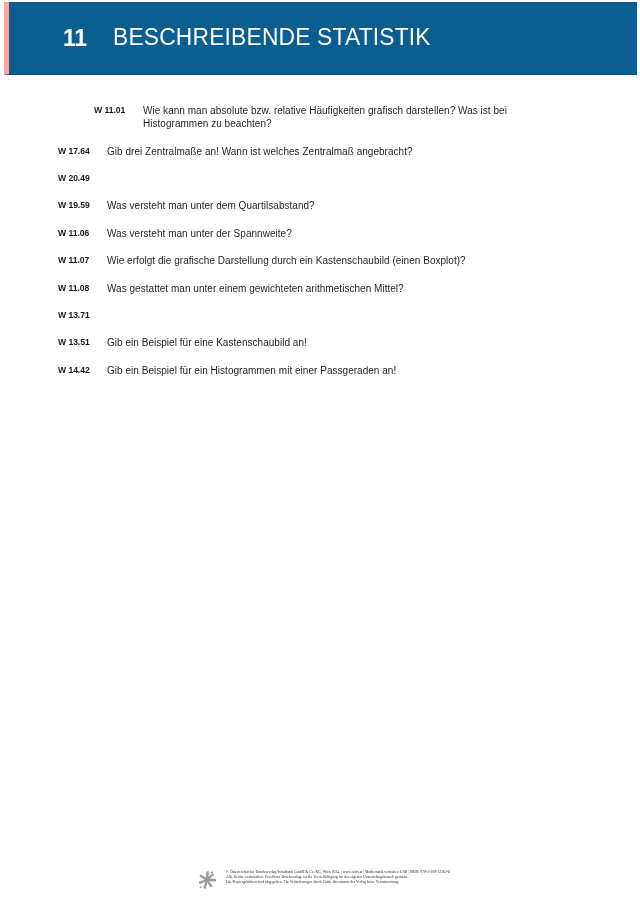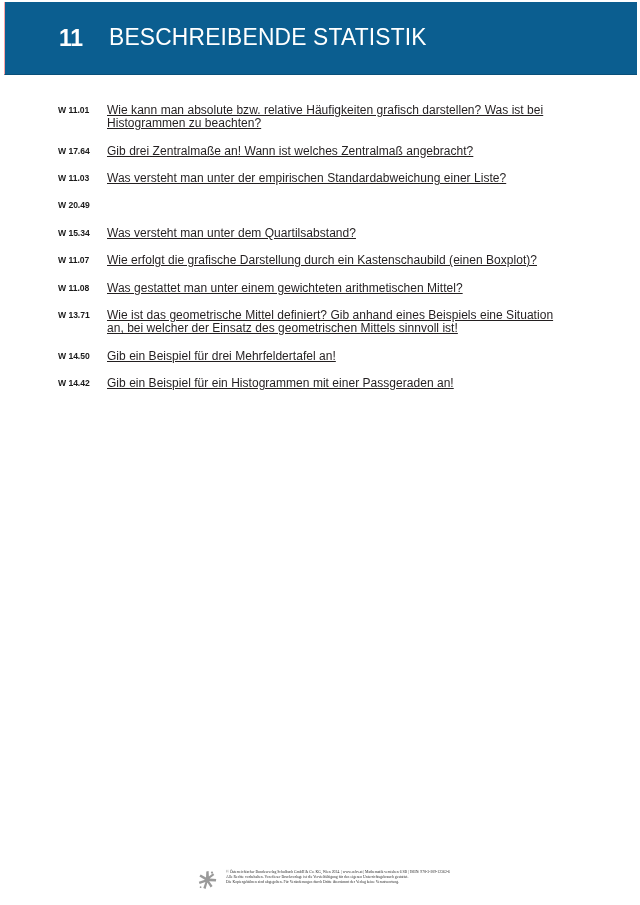--- a/index.html
+++ b/index.html
@@ -19,21 +19,21 @@
   
   .header-bar {
     position: absolute;
     left: 4px;
     top: 2px;
     width: 633px;
     height: 73px;
     background: #0b5e90;
     box-sizing: border-box;
     border-bottom: 1.5px solid #094f79;
-    border-left: 1px solid #fca5a5;
+    border-left: 5px solid #fca5a5;
     display: flex;
     align-items: center;
   }
   .header-number {
     color: #ffffff;
     font-size: 23px;
     font-weight: bold;
     letter-spacing: -0.2px;
     margin-left: 54px;
     line-height: 1;
@@ -62,40 +62,40 @@
     list-style: none;
   }
   .question-row {
     display: flex;
     align-items: flex-start;
     padding: 0 70px 0 58px;
     margin-bottom: 14.2px;
   }
   .question-row:first-child {
     margin-top: 29px;
+    margin-left: 36px;
   }
   .question-code {
     flex: 0 0 auto;
     width: 49px;
     font-size: 8.6px;
     font-weight: bold;
     color: #1a1a1a;
     line-height: 13.2px;
     letter-spacing: -0.05px;
     white-space: nowrap;
   }
   .question-text {
     flex: 1 1 auto;
-    font-size: 12px;
+    font-size: 10px;
     font-weight: normal;
     color: #231f20;
     line-height: 13.2px;
     letter-spacing: 0.03px;
     text-align: left;
-    text-decoration: underline;
   }
 
   
   .footer {
     position: absolute;
     left: 0;
     bottom: 13px;
     width: 640px;
     display: flex;
     align-items: flex-start;
@@ -138,45 +138,44 @@
   <ul class="question-list">
     <li class="question-row">
       <span class="question-code">W 11.01</span>
       <span class="question-text">Wie kann man absolute bzw. relative Häufigkeiten grafisch darstellen? Was ist bei Histogrammen zu beachten?</span>
     </li>
     <li class="question-row">
       <span class="question-code">W 17.64</span>
       <span class="question-text">Gib drei Zentralmaße an! Wann ist welches Zentralmaß angebracht?</span>
     </li>
     <li class="question-row">
-      <span class="question-code">W 11.03</span>
-      <span class="question-text">Was versteht man unter der empirischen Standardabweichung einer Liste?</span>
-    </li>
-    <li class="question-row">
       <span class="question-code">W 20.49</span>
     </li>
     <li class="question-row">
-      <span class="question-code">W 15.34</span>
+      <span class="question-code">W 19.59</span>
       <span class="question-text">Was versteht man unter dem Quartilsabstand?</span>
+    </li>
+    <li class="question-row">
+      <span class="question-code">W 11.06</span>
+      <span class="question-text">Was versteht man unter der Spannweite?</span>
     </li>
     <li class="question-row">
       <span class="question-code">W 11.07</span>
       <span class="question-text">Wie erfolgt die grafische Darstellung durch ein Kastenschaubild (einen Boxplot)?</span>
     </li>
     <li class="question-row">
       <span class="question-code">W 11.08</span>
       <span class="question-text">Was gestattet man unter einem gewichteten arithmetischen Mittel?</span>
     </li>
     <li class="question-row">
       <span class="question-code">W 13.71</span>
-      <span class="question-text">Wie ist das geometrische Mittel definiert? Gib anhand eines Beispiels eine Situation an, bei welcher der Einsatz des geometrischen Mittels sinnvoll ist!</span>
-    </li>
-    <li class="question-row">
-      <span class="question-code">W 14.50</span>
-      <span class="question-text">Gib ein Beispiel für drei Mehrfeldertafel an!</span>
+    </li>
+    <li class="question-row">
+      <span class="question-code">W 13.51</span>
+      <span class="question-text">Gib ein Beispiel für eine Kastenschaubild an!</span>
     </li>
     <li class="question-row">
       <span class="question-code">W 14.42</span>
       <span class="question-text">Gib ein Beispiel für ein Histogrammen mit einer Passgeraden an!</span>
     </li>
   </ul>
 </div>
 
 <div class="footer">
   <div class="footer-logo">

